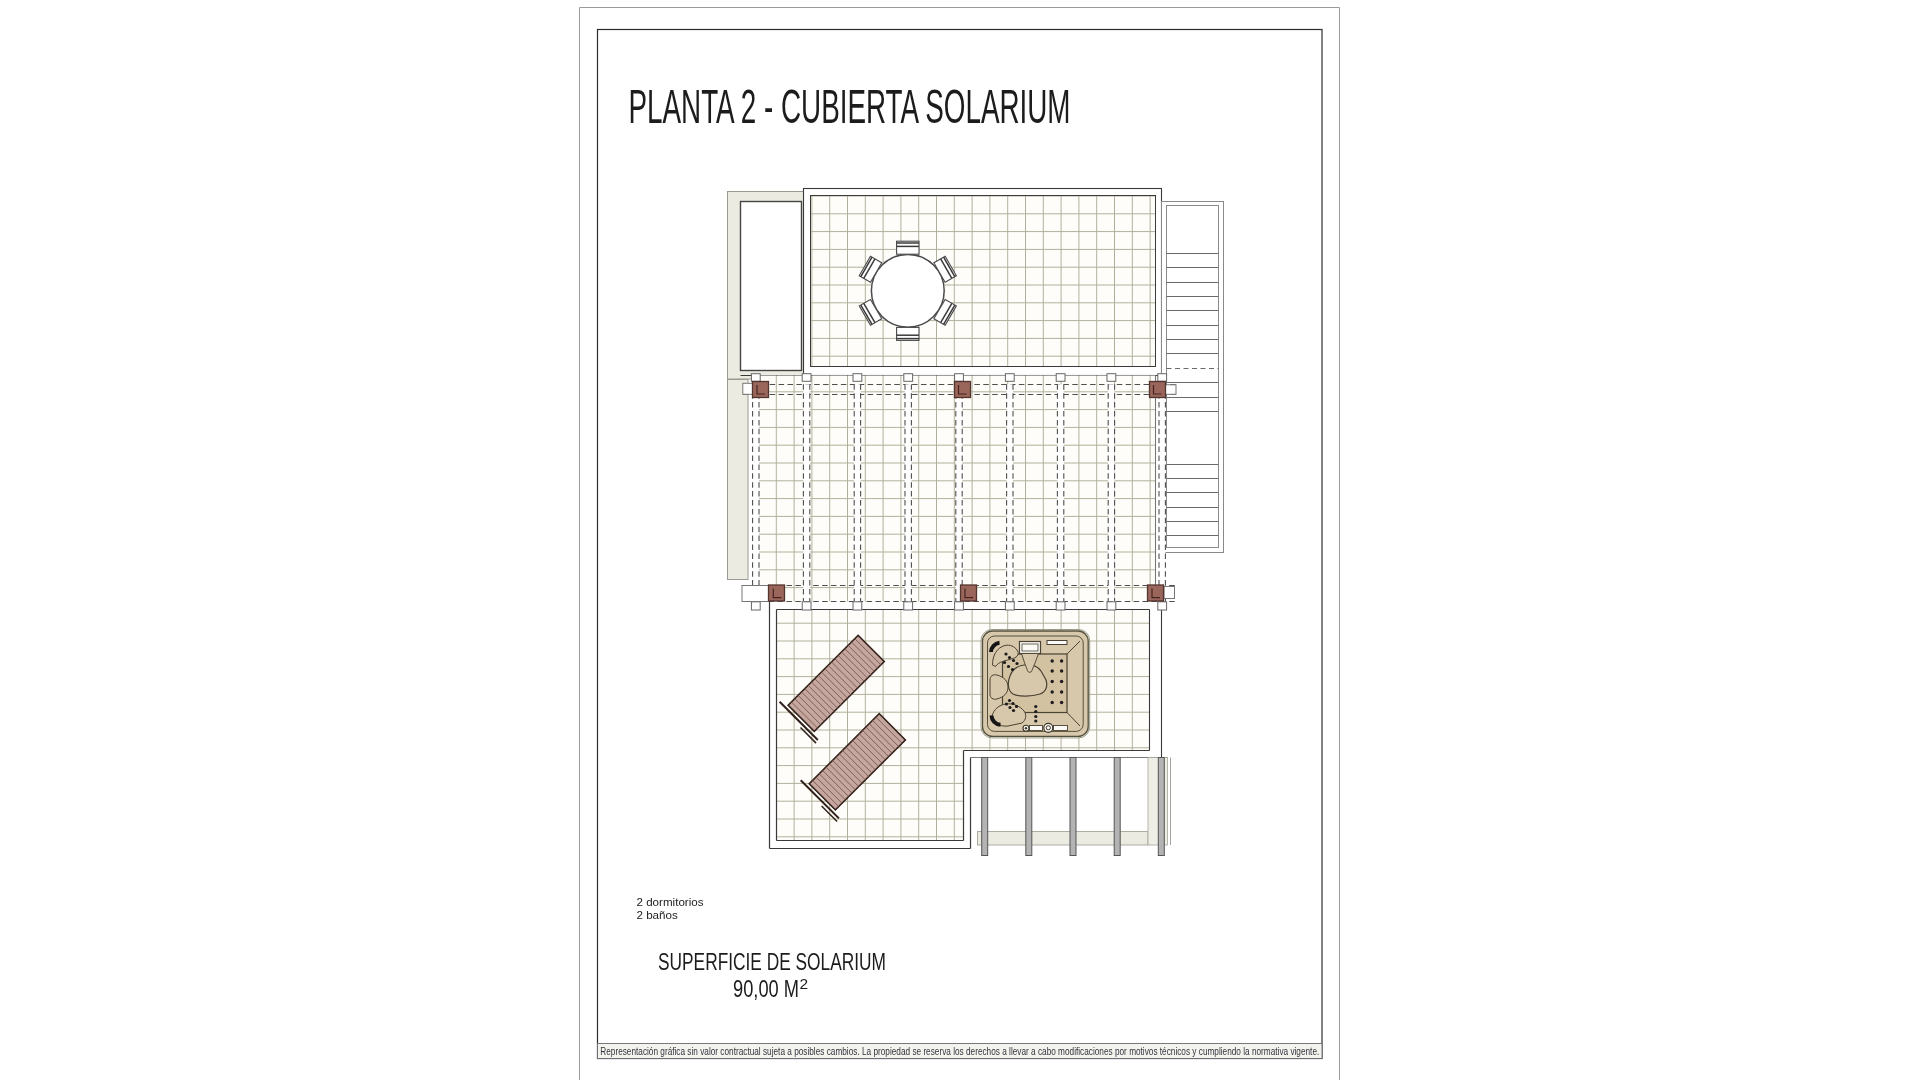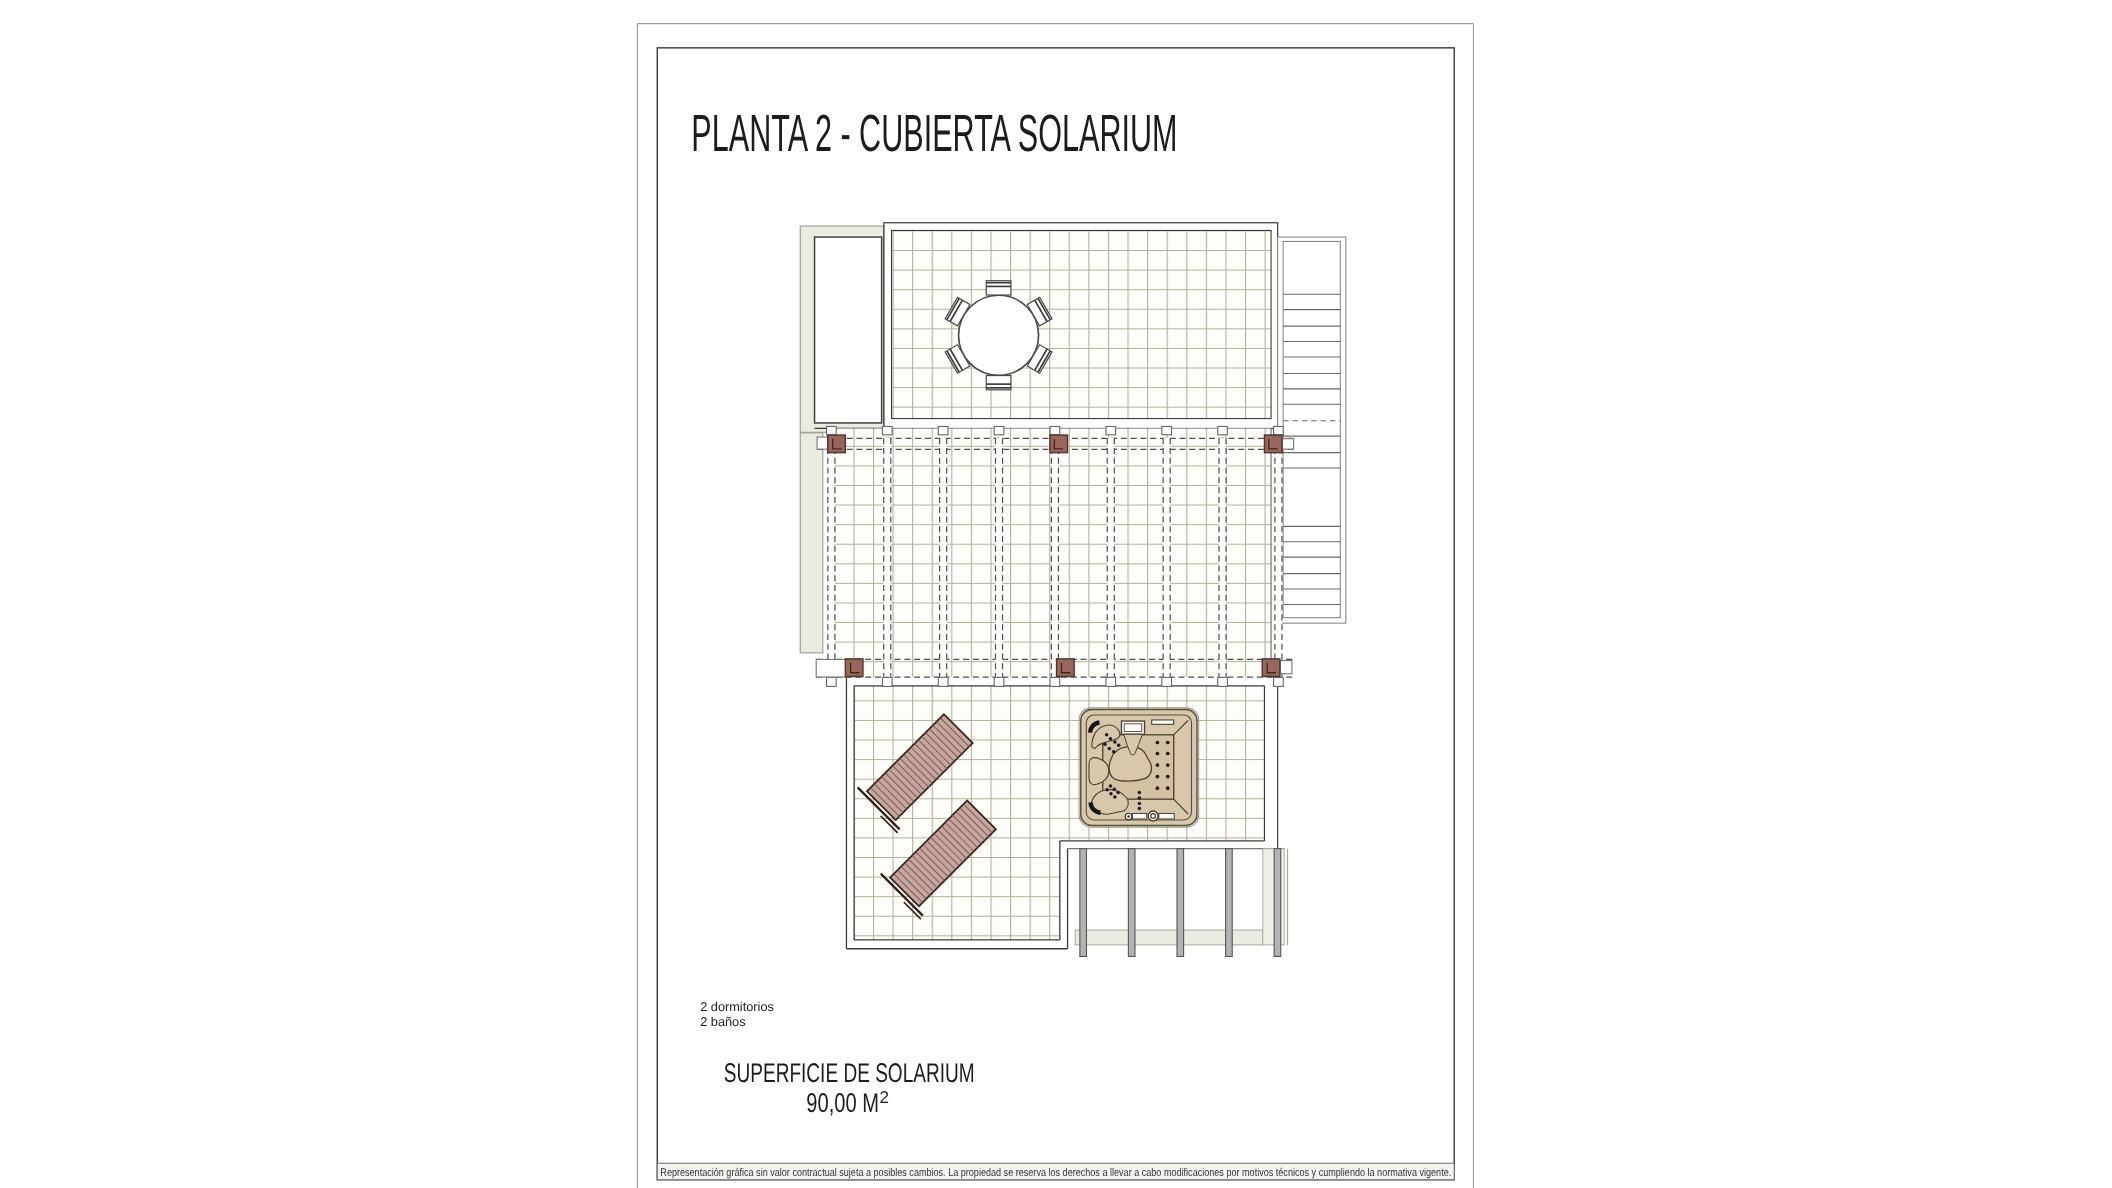--- a/index.html
+++ b/index.html
@@ -1,17 +1,17 @@
 <!DOCTYPE html>
 <html><head>
 <meta charset="utf-8">
 <style>
   html,body{margin:0;padding:0;width:1920px;height:1080px;background:#ffffff;overflow:hidden;}
   body{font-family:"Liberation Sans", sans-serif;}
-  #page{position:absolute;left:0;top:18px;width:1920px;height:1036px;}
+  #page{position:absolute;left:0;top:4px;width:1920px;height:1036px;}
 </style>
 </head>
 <body>
 <div id="page">
 <svg width="1920" height="1080" viewBox="0 0 1920 1080" xmlns="http://www.w3.org/2000/svg">
 <defs>
   <pattern id="tile" x="811.4" y="191.5" width="17.8" height="17.8" patternUnits="userSpaceOnUse">
     <rect width="17.8" height="17.8" fill="#fefdf9"></rect>
     <path d="M0 0.5 H17.8 M0.5 0 V17.8" stroke="#b2b09a" stroke-width="1" fill="none"></path>
   </pattern>

